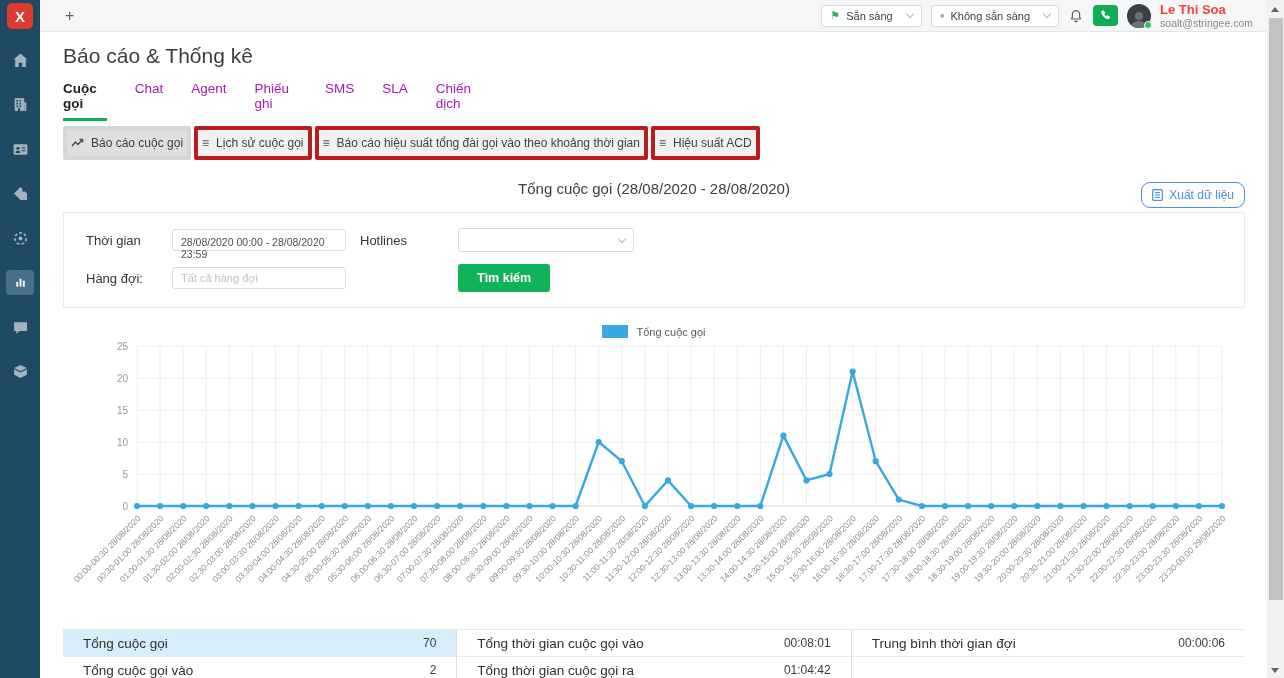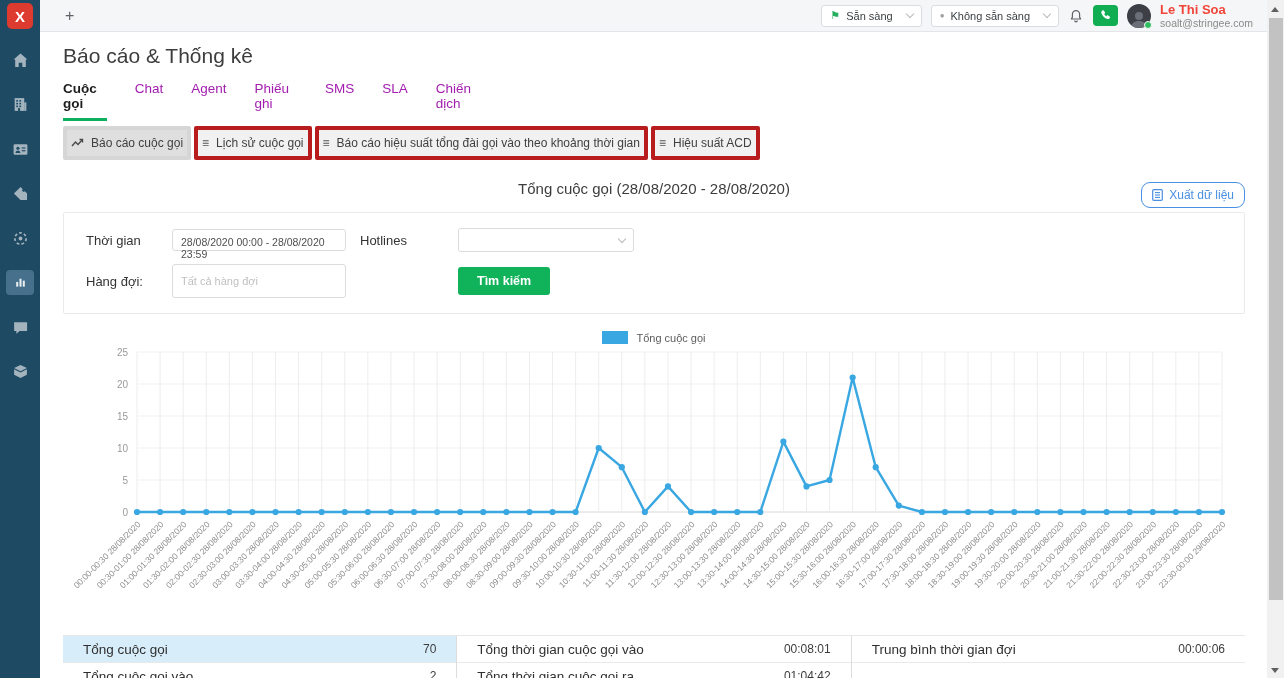--- a/index.html
+++ b/index.html
@@ -54,21 +54,21 @@
   .menu-glyph { font-size:12px; color:#555; line-height:1; }
 
   .report-head { position:relative; margin-top:15px; height:28px; }
   .report-title { text-align:center; font-size:15px; color:#3d3d3d; line-height:28px; }
   .export-btn { position:absolute; right:0; top:-1px; background:#fff; border:1px solid #4990e2; color:#4990e2; border-radius:9px; font-size:12px; padding:5px 10px; display:flex; align-items:center; gap:6px; cursor:pointer; font-family:inherit;margin-top:8px; }
 
   .filter-box { margin-top:9px; border:1px solid #eaeaea; border-radius:2px; padding:15px 0 15px 22px; display:grid; grid-template-columns:72px 174px 84px 176px auto; column-gap:14px; row-gap:12px; align-items:center; }
   .f-label { font-size:13px; color:#333; }
   .f-input { height:22px; border:1px solid #dcdcdc; border-radius:3px; display:flex; align-items:center; gap:6px; padding:0 8px; font-size:10.5px; color:#4f4f4f; background:#fff; cursor:text;flex-direction:column; }
   .f-select { height:24px; border:1px solid #dcdcdc; border-radius:3px; display:flex; align-items:center; justify-content:flex-end; padding:0 8px; background:#fff; cursor:pointer; }
-  .text-input { height:34px; width:100%; border:1px solid #dcdcdc; border-radius:3px; padding:0 8px; font-size:11px; color:#4f4f4f; font-family:inherit; outline:none; }
+  .text-input { height:22px; width:100%; border:1px solid #dcdcdc; border-radius:3px; padding:0 8px; font-size:11px; color:#4f4f4f; font-family:inherit; outline:none; }
   .text-input::placeholder { color:#c0c0c0; }
   .btn-search { grid-column:4; justify-self:start; background:#10b35a; color:#fff; border:none; border-radius:3px; font-size:12.5px; font-weight:bold; padding:7px 19px; cursor:pointer; font-family:inherit; }
 
   .legend { margin-top:17px; display:flex; justify-content:center; align-items:center; gap:8px; font-size:11px; color:#5c5c5c; }
   .legend-swatch { width:26px; height:13px; background:#39a7e1; }
 
   #chart { display:block; margin-top:2px; }
 
   .stats { display:flex; margin-top:33px; border-top:1px solid #e7e7e7; }
   .stat-col { flex:1; }

